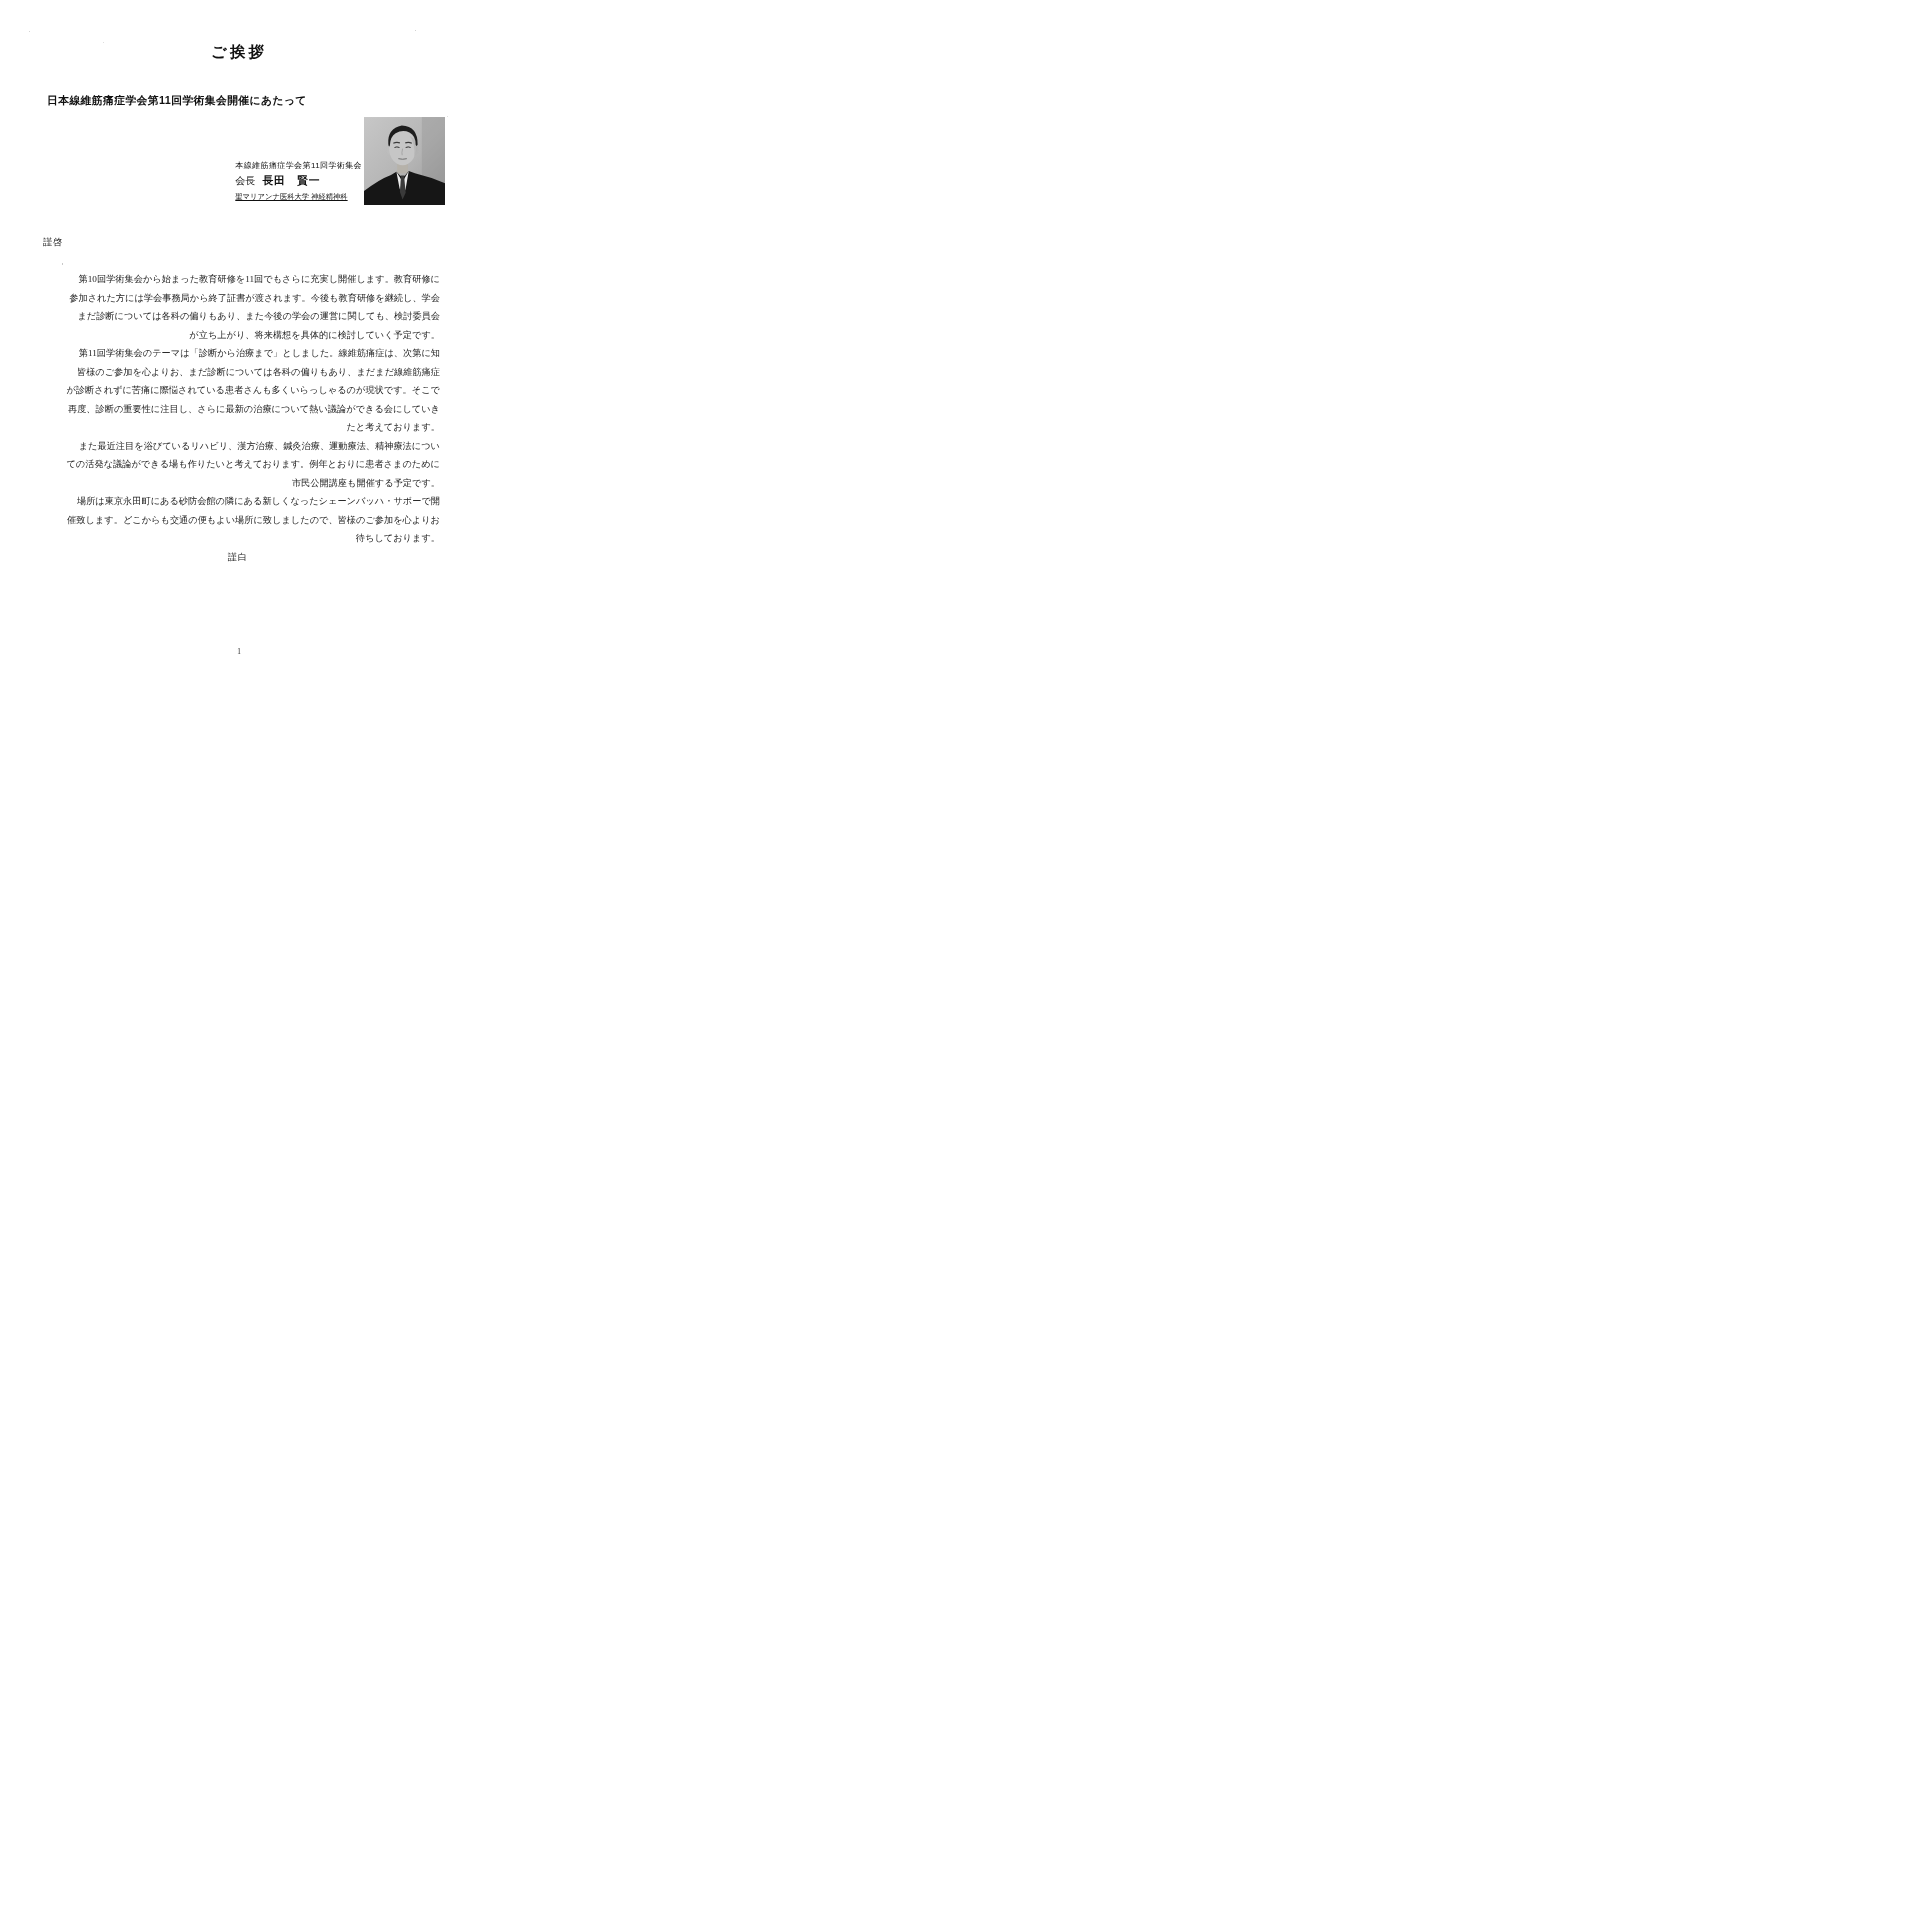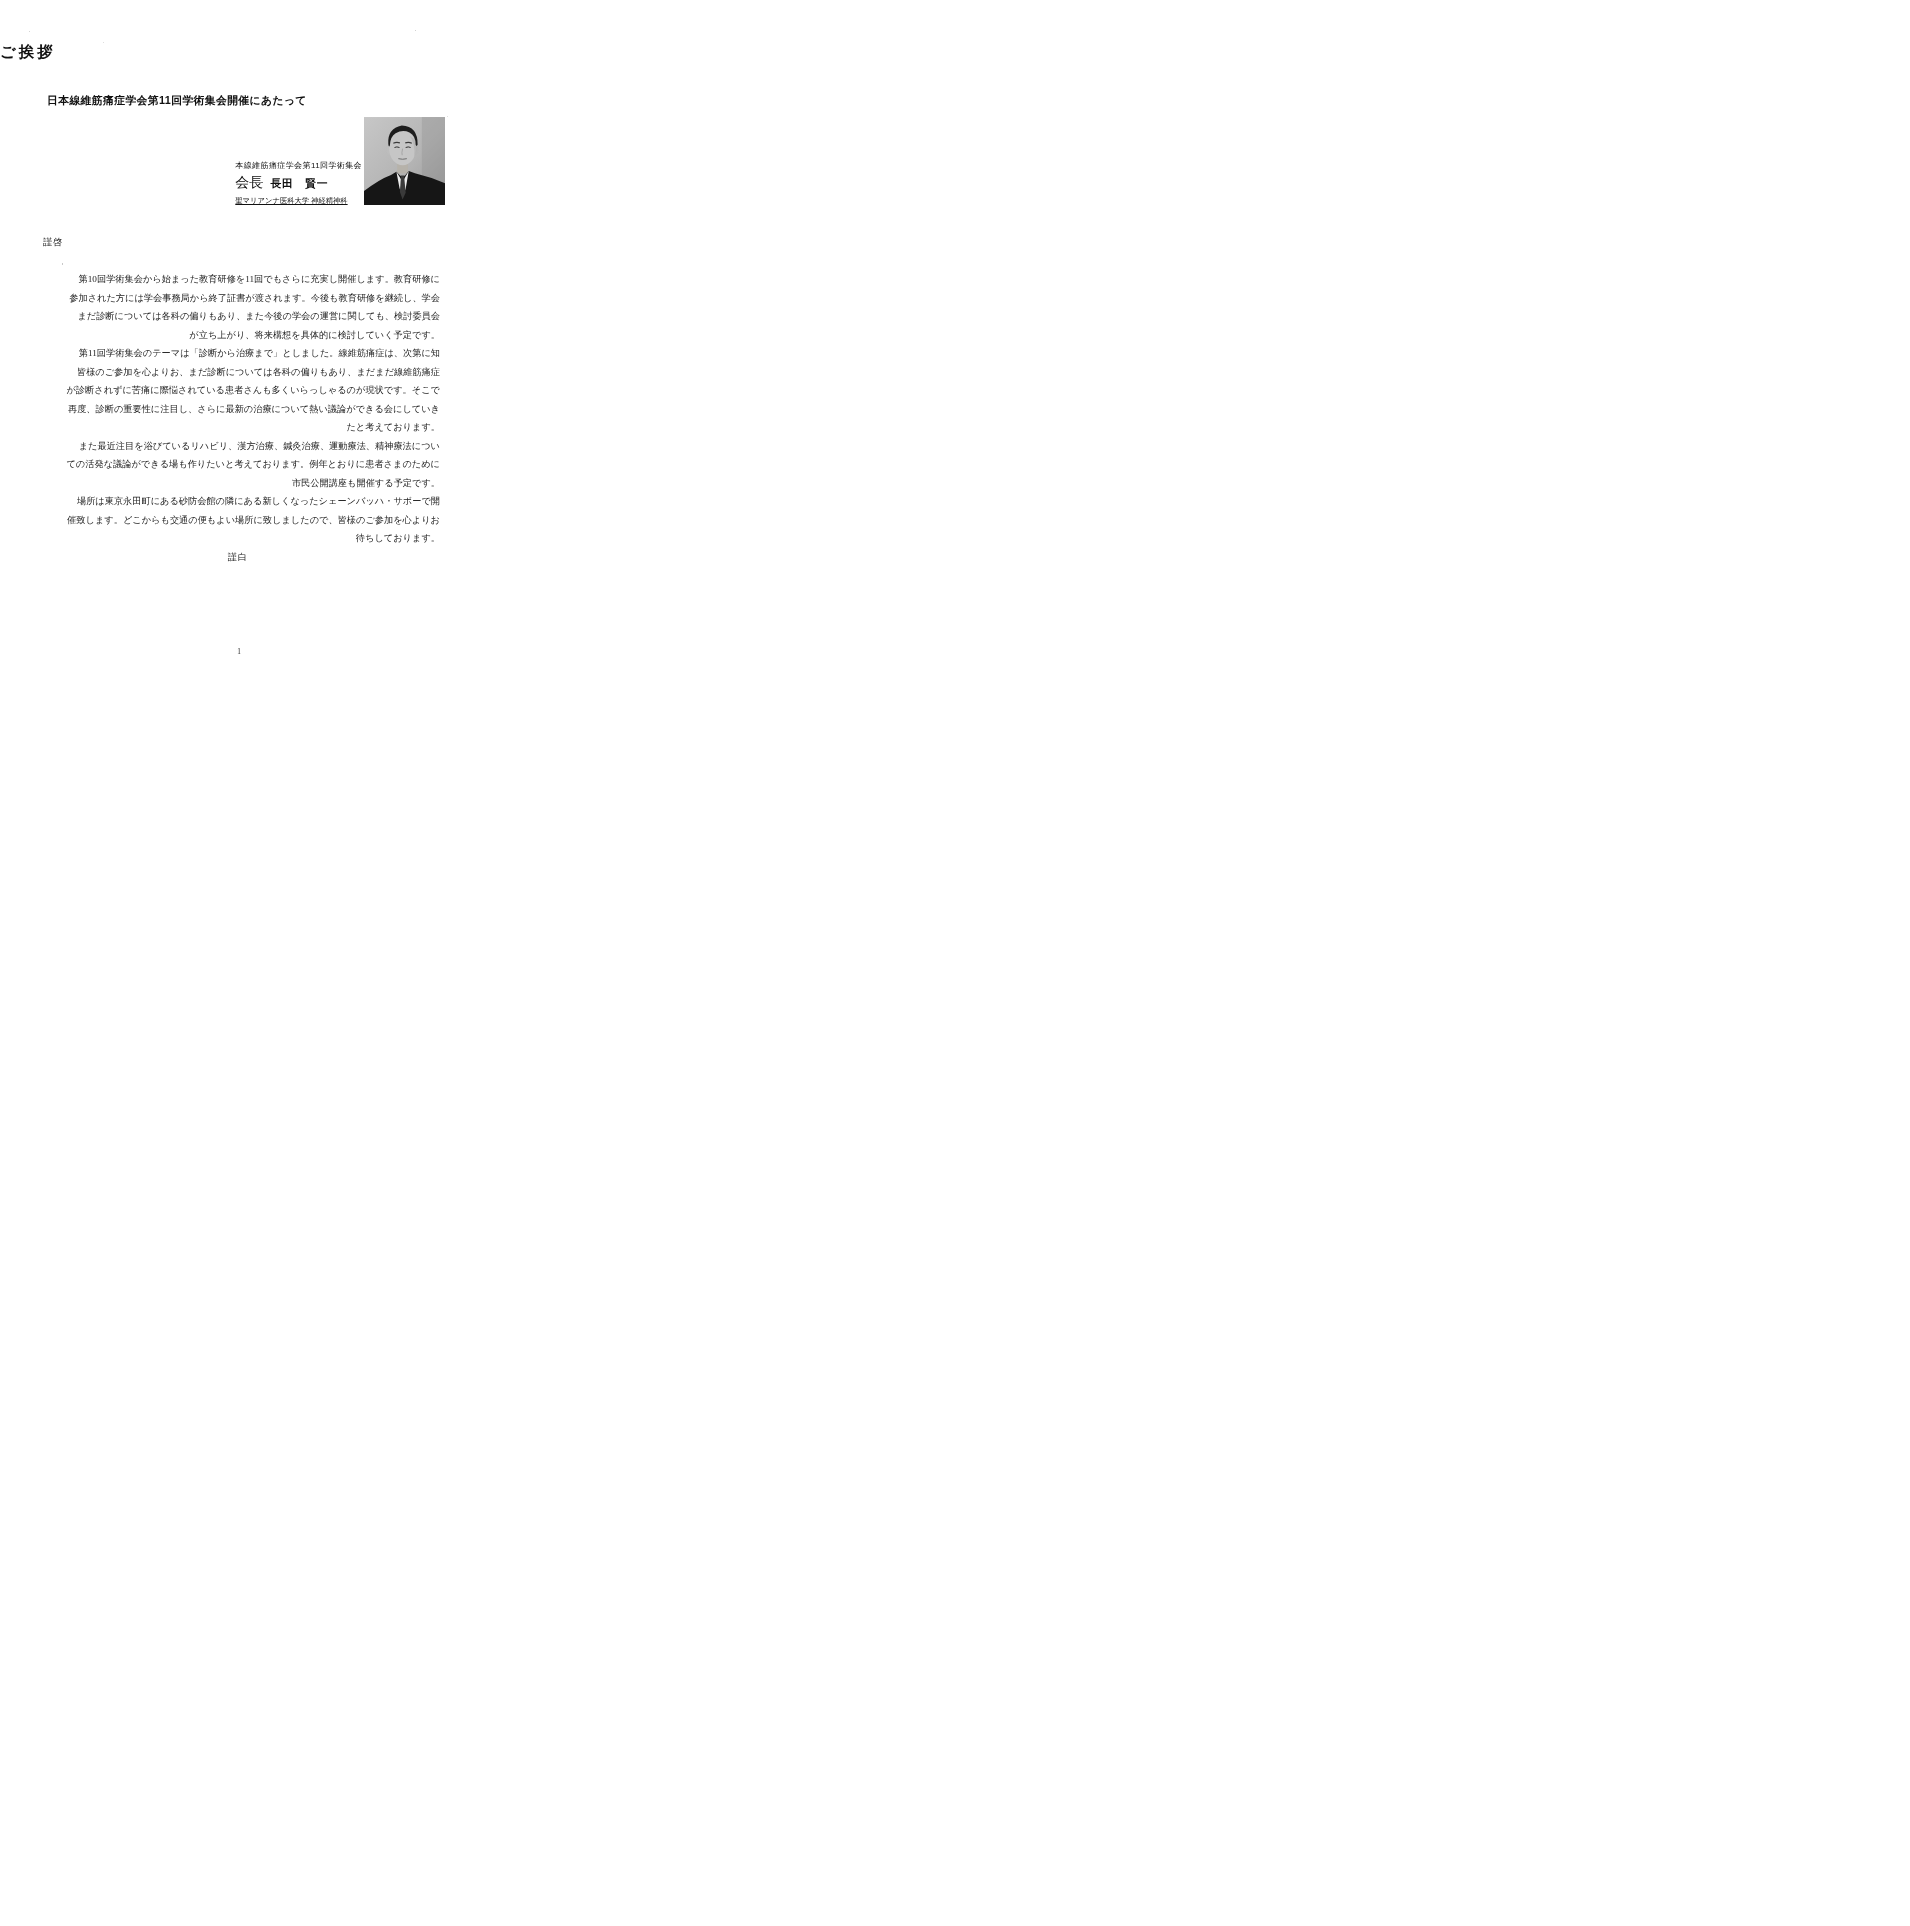--- a/index.html
+++ b/index.html
@@ -15,20 +15,21 @@
     overflow: hidden;
     font-family: "Liberation Serif", serif;
     color: #1a1a1a;
   }
   .title {
     position: absolute;
     top: 42px;
     left: 0;
     width: 100%;
     margin: 0;
+    text-align: center;
     font-family: "Liberation Sans", sans-serif;
     font-weight: bold;
     font-size: 15.4px;
     letter-spacing: 3.1px;
     color: #111111;
   }
   .subtitle {
     position: absolute;
     top: 94px;
     left: 47px;
@@ -57,21 +58,21 @@
     white-space: nowrap;
   }
   .org-meeting {
     font-size: 8px;
     letter-spacing: 0.4px;
   }
   .org-line2 {
     margin-top: 3.1px;
   }
   .org-role {
-    font-size: 14px;
+    font-size: 10px;
     vertical-align: baseline;
   }
   .org-name {
     font-size: 10.8px;
     font-weight: bold;
     margin-left: 5.4px;
     vertical-align: baseline;
     letter-spacing: 0.8px;
   }
   .org-affil {

